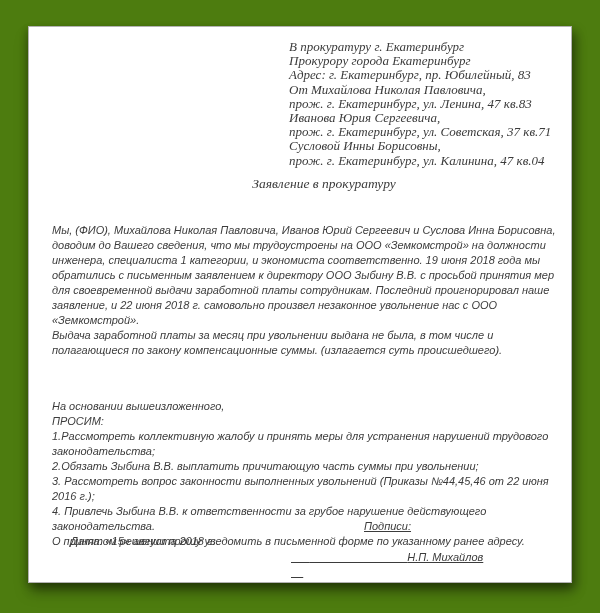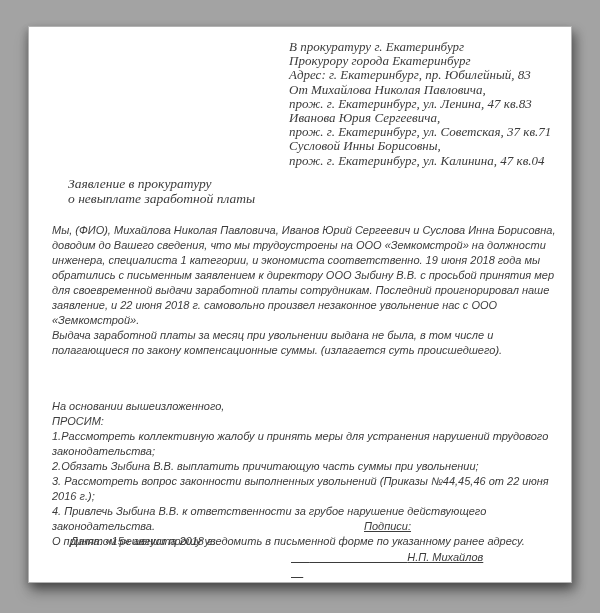--- a/index.html
+++ b/index.html
@@ -4,21 +4,21 @@
 <style>
   html, body {
     margin: 0;
     padding: 0;
     background: #ffffff;
   }
   .canvas {
     position: relative;
     width: 600px;
     height: 613px;
-    background: #a3a3a3;
+    background: #4d7c0f;
     overflow: hidden;
   }
   .doc {
     position: absolute;
     left: 28px;
     top: 26px;
     width: 542px;
     height: 555px;
     background: #ffffff;
     border: 1px solid #b3b3b3;
@@ -39,21 +39,21 @@
     font-size: 13px;
     line-height: 14.2px;
     white-space: pre;
   }
   .doc-title {
     position: absolute;
     left: 23px;
     top: 149px;
     width: 512px;
     padding-left: 16px;
-    text-align: left;
+    text-align: center;
     font-size: 13.5px;
     line-height: 15px;
   }
   .body-text {
     position: absolute;
     left: 23px;
     font-family: "Liberation Sans", sans-serif;
     font-style: italic;
     font-size: 11px;
     line-height: 15px;
@@ -85,21 +85,20 @@
 Адрес: г. Екатеринбург, пр. Юбилейный, 83
 От Михайлова Николая Павловича,
 прож. г. Екатеринбург, ул. Ленина, 47 кв.83
 Иванова Юрия Сергеевича,
 прож. г. Екатеринбург, ул. Советская, 37 кв.71
 Сусловой Инны Борисовны,
 прож. г. Екатеринбург, ул. Калинина, 47 кв.04</div>
 
     <div class="serif doc-title">
       <div>Заявление в прокуратуру</div>
-      <div>о невыплате заработной платы</div>
     </div>
 
     <div class="body-text intro">Мы, (ФИО), Михайлова Николая Павловича, Иванов Юрий Сергеевич и Суслова Инна Борисовна,
 доводим до Вашего сведения, что мы трудоустроены на ООО «Земкомстрой» на должности
 инженера, специалиста 1 категории, и экономиста соответственно. 19 июня 2018 года мы
 обратились с письменным заявлением к директору ООО Зыбину В.В. с просьбой принятия мер
 для своевременной выдачи заработной платы сотрудникам. Последний проигнорировал наше
 заявление, и 22 июня 2018 г. самовольно произвел незаконное увольнение нас с ООО
 «Земкомстрой».
 Выдача заработной платы за месяц при увольнении выдана не была, в том числе и

